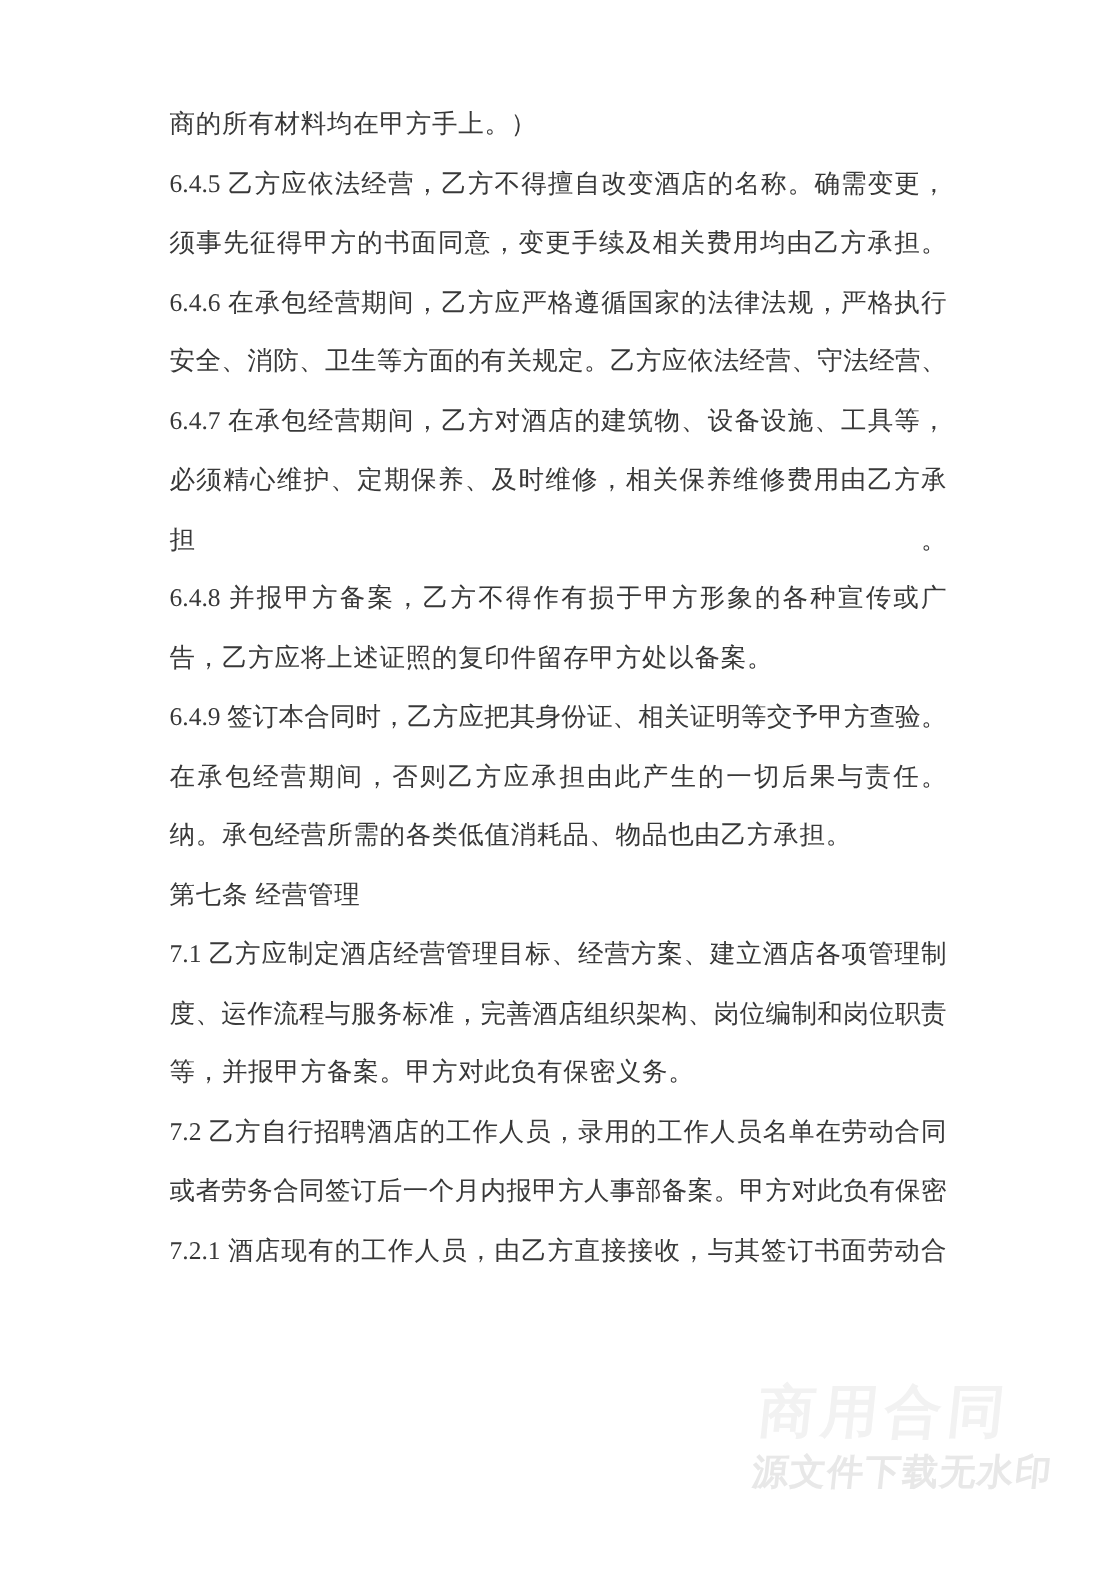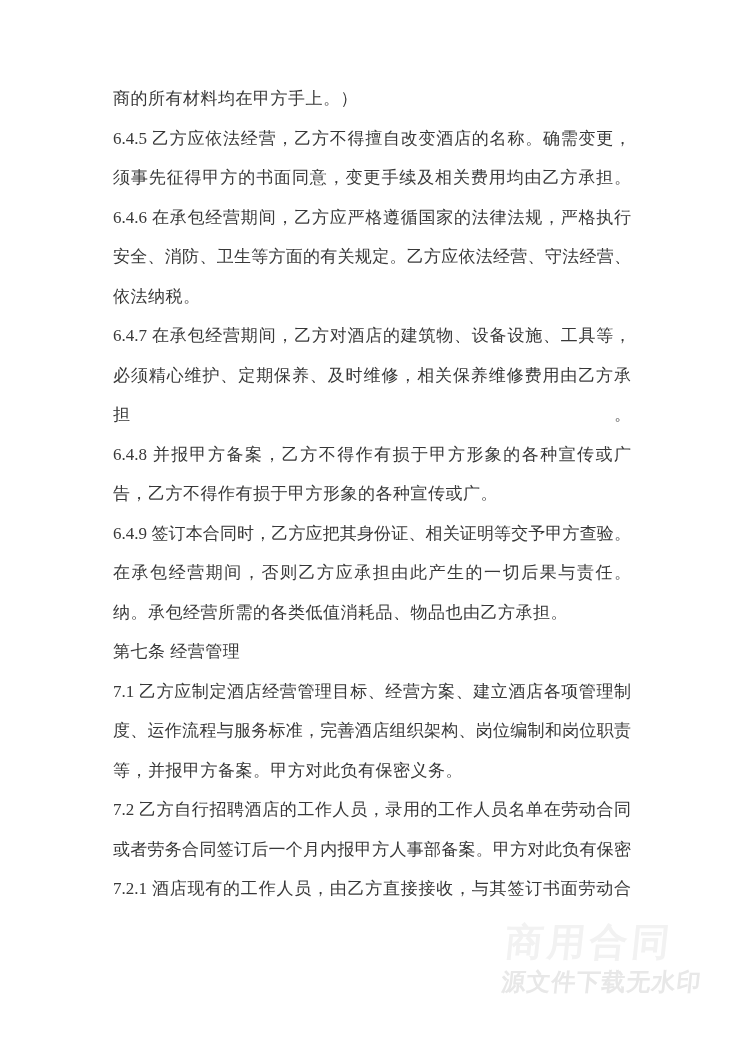--- a/index.html
+++ b/index.html
@@ -11,21 +11,21 @@
     position: relative;
     width: 742px;
     height: 1049px;
     background: #ffffff;
     overflow: hidden;
     font-family: "Liberation Serif", "DejaVu Serif", serif;
   }
   .doc {
     position: absolute;
     left: 113px;
-    top: 79px;
+    top: 63px;
     width: 518px;
   }
   .paragraph {
     margin: 0;
     padding: 0;
   }
   .line {
     font-size: 17px;
     line-height: 39.5px;
     color: #383838;
@@ -69,29 +69,28 @@
       <div class="paragraph body">
         <div class="line">商的所有材料均在甲方手上。）</div>
       </div>
       <div class="paragraph body">
         <div class="line justify">6.4.5 乙方应依法经营，乙方不得擅自改变酒店的名称。确需变更，</div>
         <div class="line justify">须事先征得甲方的书面同意，变更手续及相关费用均由乙方承担。</div>
       </div>
       <div class="paragraph body">
         <div class="line justify">6.4.6 在承包经营期间，乙方应严格遵循国家的法律法规，严格执行</div>
         <div class="line justify">安全、消防、卫生等方面的有关规定。乙方应依法经营、守法经营、</div>
-        <div class="line">依法纳税。</div>
       </div>
       <div class="paragraph body">
         <div class="line justify">6.4.7 在承包经营期间，乙方对酒店的建筑物、设备设施、工具等，</div>
         <div class="line justify">必须精心维护、定期保养、及时维修，相关保养维修费用由乙方承担。</div>
       </div>
       <div class="paragraph body">
         <div class="line justify">6.4.8 并报甲方备案，乙方不得作有损于甲方形象的各种宣传或广</div>
-        <div class="line">告，乙方不得作有损于甲方形象的各种宣传或广。</div>
+        <div class="line">告，乙方应将上述证照的复印件留存甲方处以备案。</div>
       </div>
       <div class="paragraph body">
         <div class="line justify">6.4.9 签订本合同时，乙方应把其身份证、相关证明等交予甲方查验。</div>
         <div class="line justify">在承包经营期间，否则乙方应承担由此产生的一切后果与责任。</div>
       </div>
       <div class="paragraph body">
         <div class="line">纳。承包经营所需的各类低值消耗品、物品也由乙方承担。</div>
       </div>
       <div class="paragraph heading">
         <div class="line">第七条 经营管理</div>

